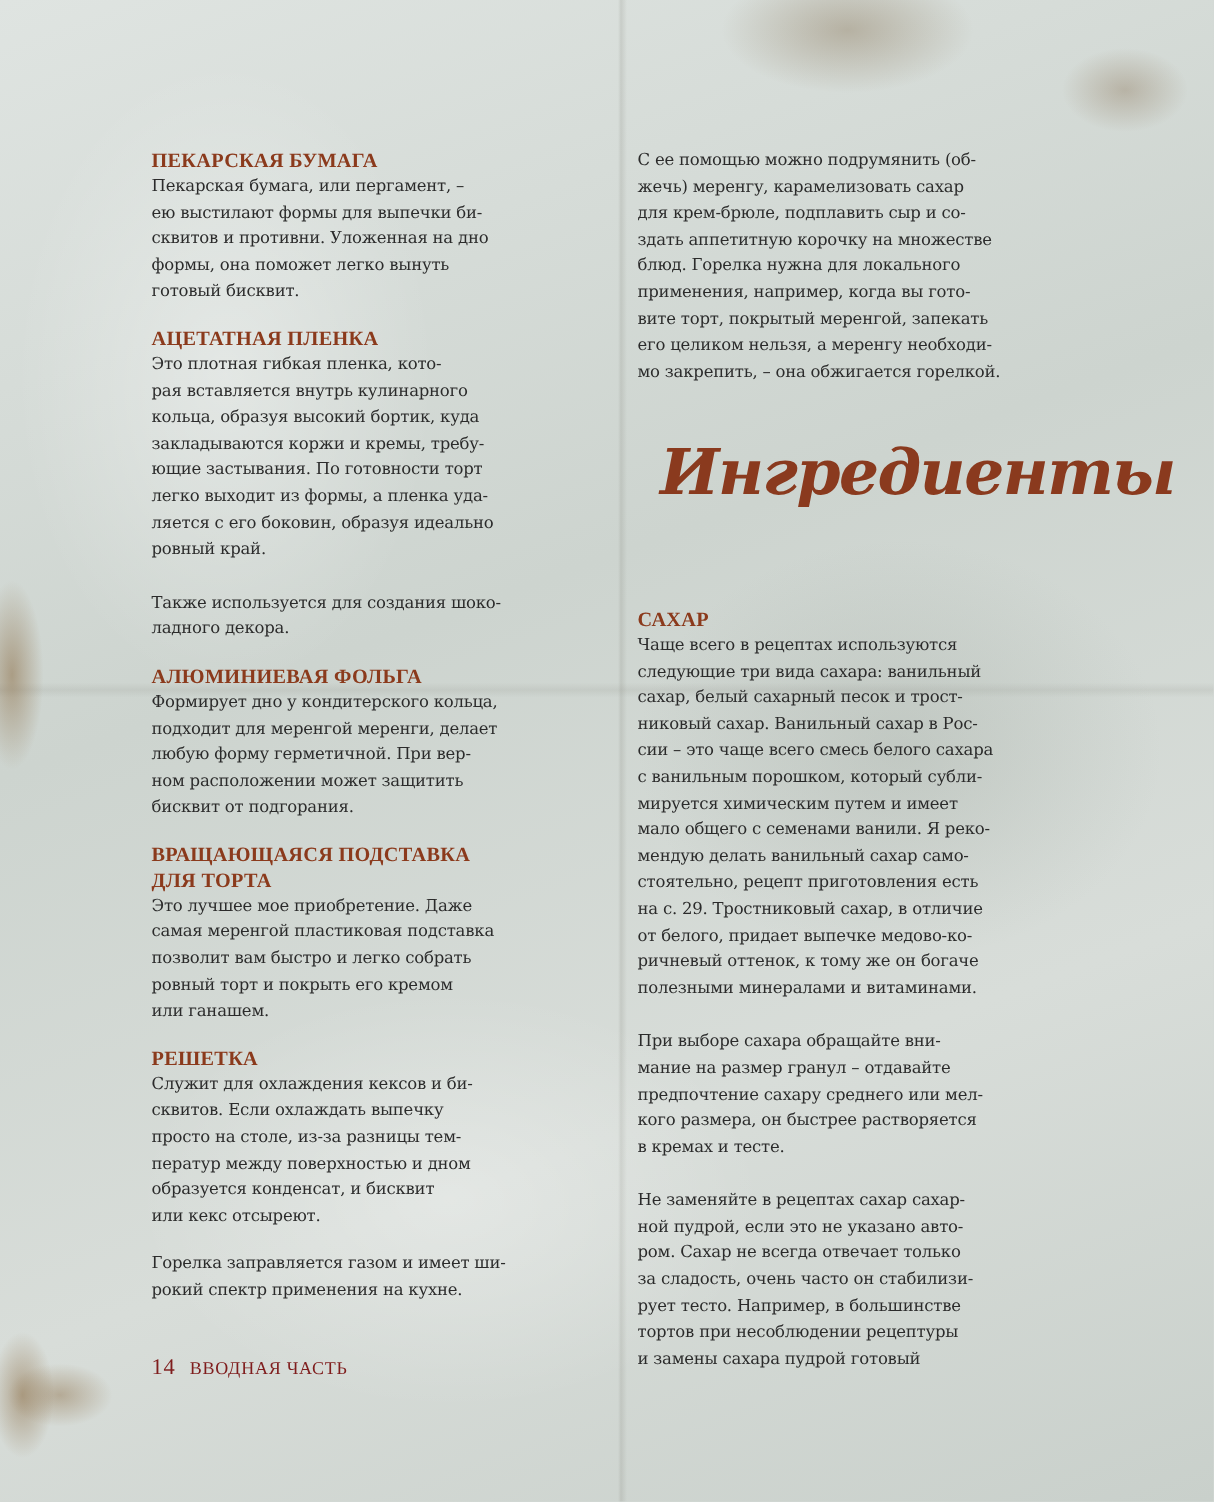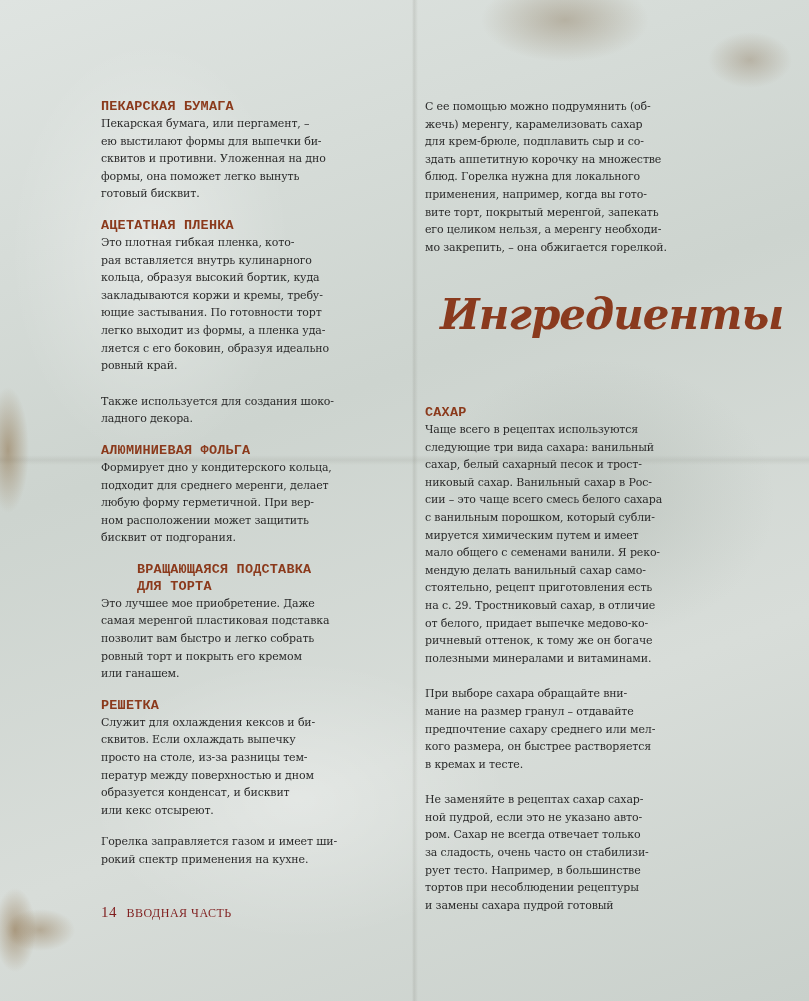--- a/index.html
+++ b/index.html
@@ -19,21 +19,21 @@
         linear-gradient(180deg, rgba(0,0,0,0) 455px, rgba(120,120,110,0.12) 460px, rgba(0,0,0,0) 465px),
         linear-gradient(160deg, #dfe4e1 0%, #cdd4cf 40%, #d8ddd9 70%, #c9d0cb 100%);
       font-family: "DejaVu Serif", "Liberation Serif", serif;
       color: #2b2b2b;
     }
     .col { position: absolute; top: 98px; }
     .col-left { left: 101px; width: 310px; }
     .col-right { left: 425px; width: 330px; }
     .section { margin: 0 0 14px 0; }
     .heading {
-      font-family: Liberation Mono, monospace;
+      font-family: Liberation Serif, serif;
       font-weight: bold;
       font-size: 13.5px;
       line-height: 17px;
       color: #8b3a1c;
       text-transform: uppercase;
       letter-spacing: 0.2px;
       margin: 0;
     }
     .para {
       font-family: "DejaVu Serif", serif;
@@ -85,27 +85,27 @@
 ющие застывания. По готовности торт
 легко выходит из формы, а пленка уда-
 ляется с его боковин, образуя идеально
 ровный край.</p>
     <p class="para">Также используется для создания шоко-
 ладного декора.</p>
   </div>
   <div class="section">
     <h3 class="heading">АЛЮМИНИЕВАЯ ФОЛЬГА</h3>
     <p class="para">Формирует дно у кондитерского кольца,
-подходит для среднего меренги, делает
+подходит для меренгой меренги, делает
 любую форму герметичной. При вер-
 ном расположении может защитить
 бисквит от подгорания.</p>
   </div>
   <div class="section">
-    <h3 class="heading" style="white-space: pre-line; margin-left: 36px;">ВРАЩАЮЩАЯСЯ ПОДСТАВКА
+    <h3 class="heading" style="white-space: pre-line;">ВРАЩАЮЩАЯСЯ ПОДСТАВКА
 ДЛЯ ТОРТА</h3>
     <p class="para">Это лучшее мое приобретение. Даже
 самая меренгой пластиковая подставка
 позволит вам быстро и легко собрать
 ровный торт и покрыть его кремом
 или ганашем.</p>
   </div>
   <div class="section">
     <h3 class="heading">РЕШЕТКА</h3>
     <p class="para">Служит для охлаждения кексов и би-

